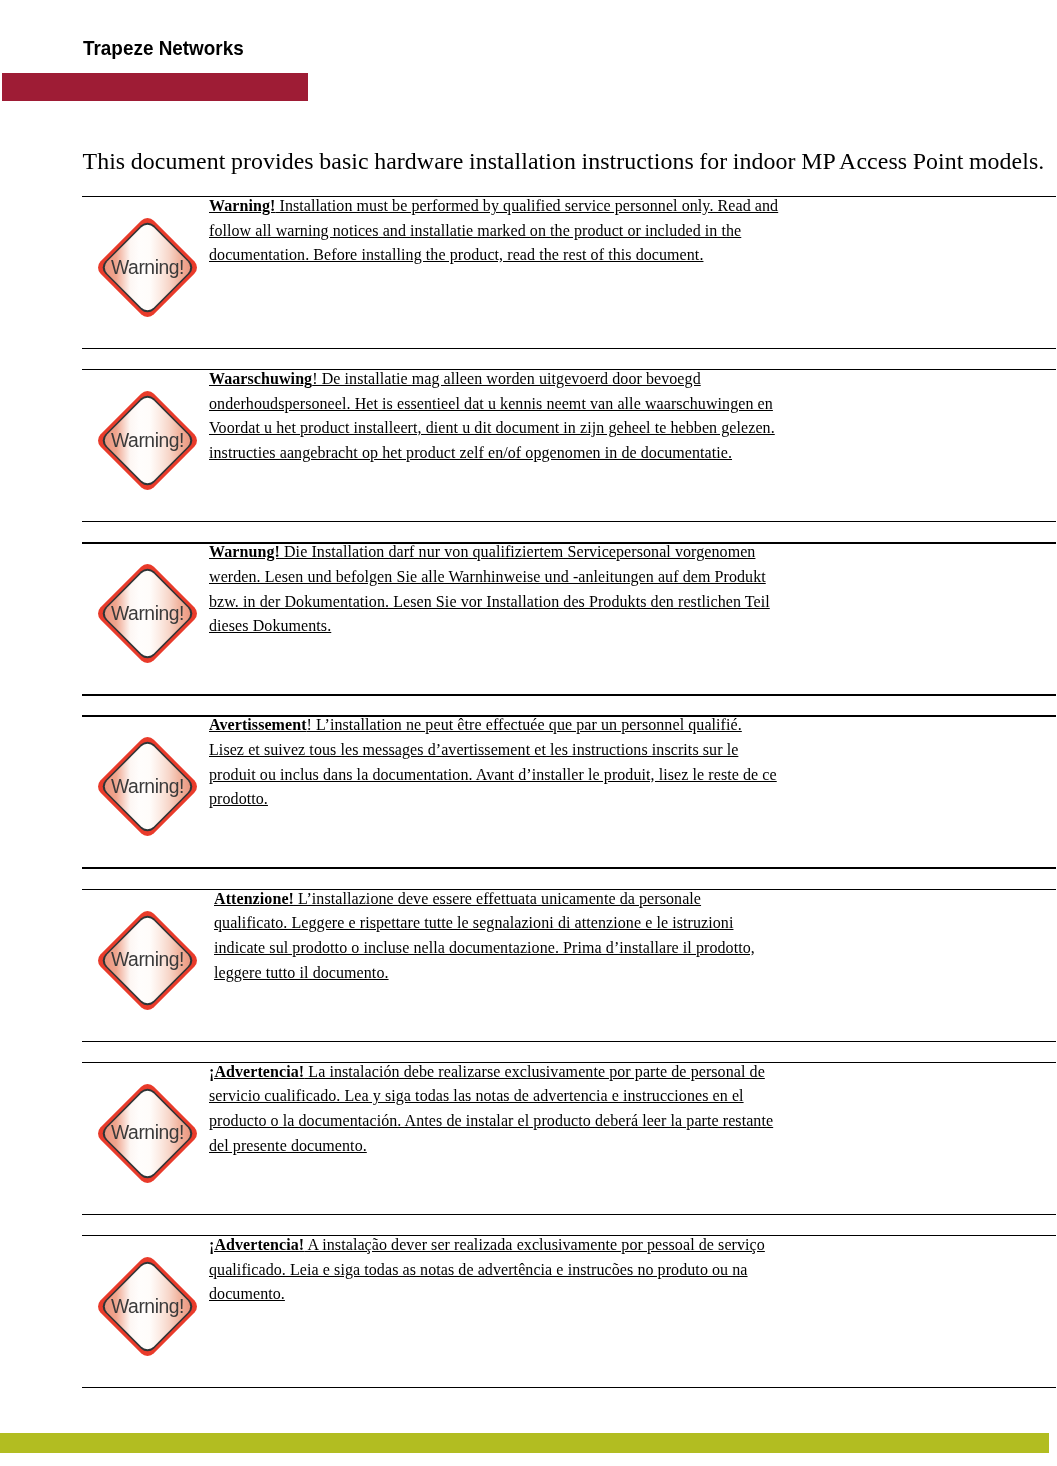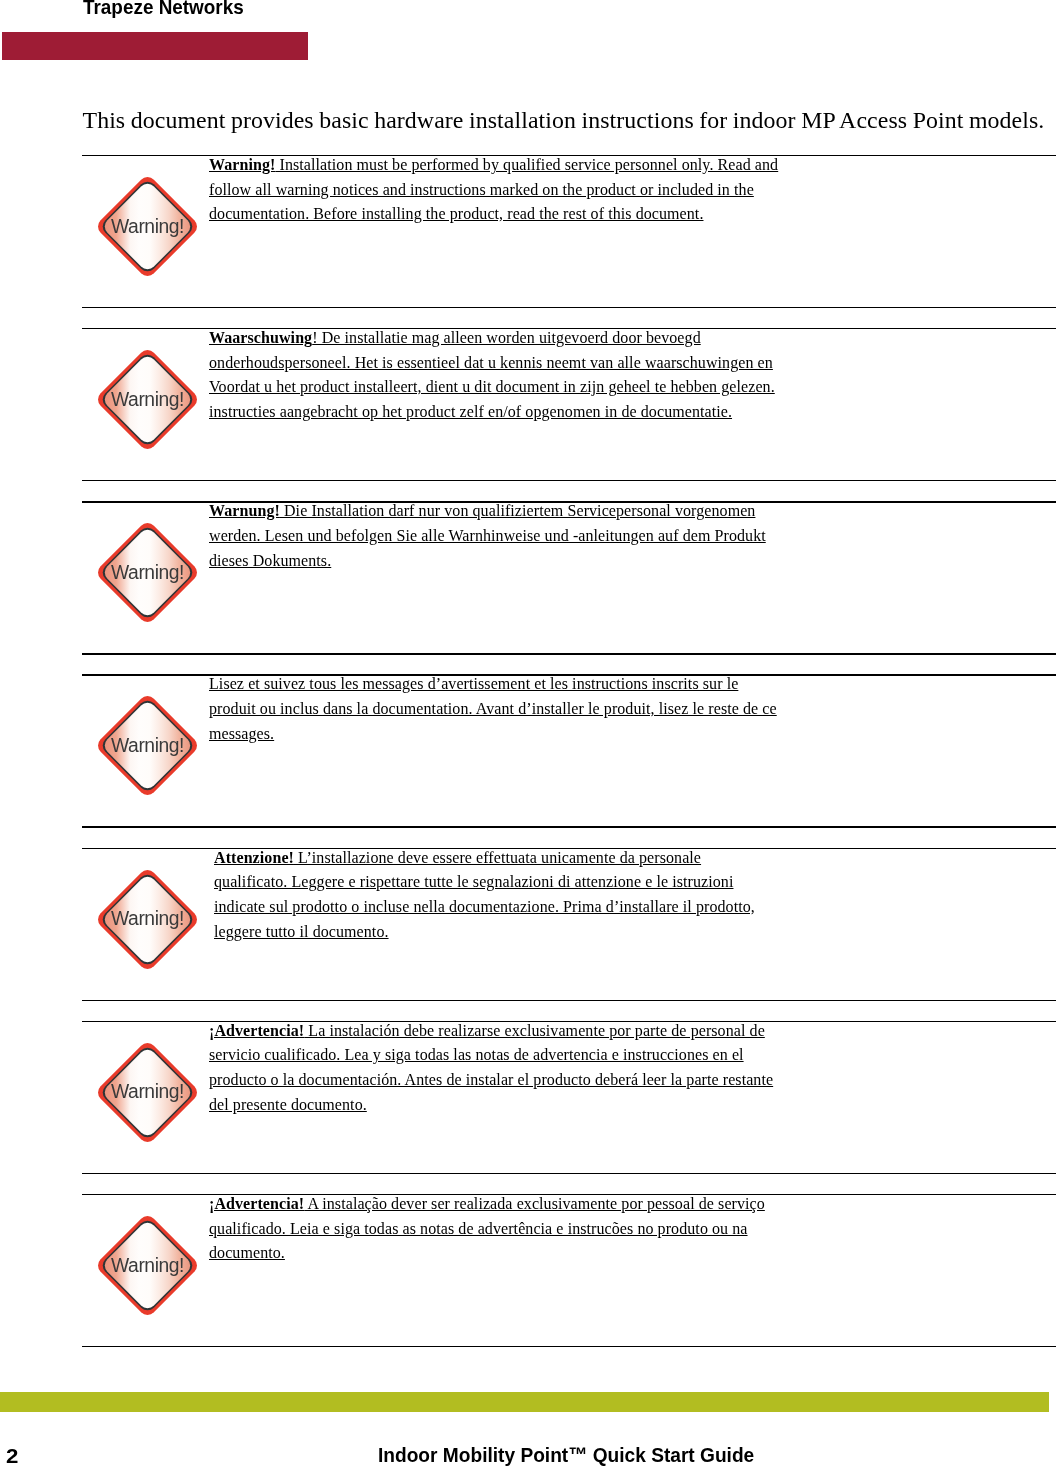--- a/index.html
+++ b/index.html
@@ -1,19 +1,19 @@
 <!DOCTYPE html>
 <html><head>
 <meta charset="utf-8">
 <title>Indoor Mobility Point Quick Start Guide</title>
 <style>
   html,body{margin:0;padding:0;}
   body{width:1057px;height:1466px;background:#ffffff;position:relative;
        font-family:"Liberation Serif",serif;-webkit-font-smoothing:antialiased;}
-  .page{position:absolute;inset:0;overflow:hidden;transform:translateZ(0);}
+  .page{position:absolute;inset:0;overflow:hidden;transform:translateZ(0);margin-top:41px;}
 
   
   .hdr-title{position:absolute;left:82.7px;top:-4.6px;font-family:"Liberation Sans",sans-serif;
              font-weight:bold;font-size:20.5px;color:#000;white-space:nowrap;
              transform:scaleX(0.922) translateZ(0);transform-origin:0 0;}
   .hdr-bar{position:absolute;left:2px;top:32px;width:306px;height:28px;background:#9e1c35;}
 
   
   .intro{position:absolute;left:82.5px;top:108px;width:990px;font-size:23.85px;line-height:25px;color:#000;white-space:nowrap;word-spacing:-0.5px;letter-spacing:0.08px;}
 
@@ -77,21 +77,21 @@
         <div class="wicon">
           <svg viewBox="0 0 99 99" xmlns="http://www.w3.org/2000/svg">
             <path class="d-outer" d="M43.14,2.66 A9.00,9.00 0 0 1 55.86,2.66 L96.34,43.14 A9.00,9.00 0 0 1 96.34,55.86 L55.86,96.34 A9.00,9.00 0 0 1 43.14,96.34 L2.66,55.86 A9.00,9.00 0 0 1 2.66,43.14 Z" fill="#e93b2b"></path>
             <path class="d-mid" d="M43.14,7.36 A9.00,9.00 0 0 1 55.86,7.36 L91.64,43.14 A9.00,9.00 0 0 1 91.64,55.86 L55.86,91.64 A9.00,9.00 0 0 1 43.14,91.64 L7.36,55.86 A9.00,9.00 0 0 1 7.36,43.14 Z" fill="#2e3436"></path>
             <path class="d-in" d="M43.14,9.46 A9.00,9.00 0 0 1 55.86,9.46 L89.54,43.14 A9.00,9.00 0 0 1 89.54,55.86 L55.86,89.54 A9.00,9.00 0 0 1 43.14,89.54 L9.46,55.86 A9.00,9.00 0 0 1 9.46,43.14 Z" fill="url(#wgrad)"></path>
           </svg>
           <div class="wlabel">Warning!</div>
         </div>
         <div class="wtext">
           <div class="wline"><b>Warning!</b> Installation must be performed by qualified service personnel only. Read and</div>
-          <div class="wline">follow all warning notices and instructions marked on the product or included in the</div>
+          <div class="wline">follow all warning notices and installatie marked on the product or included in the</div>
           <div class="wline">documentation. Before installing the product, read the rest of this document.</div>
         </div>
       </div>
       <div class="wblock b2">
         <div class="wrule wrule-top"></div>
         <div class="wrule wrule-bottom"></div>
         <div class="wicon">
           <svg viewBox="0 0 99 99" xmlns="http://www.w3.org/2000/svg">
             <path class="d-outer" d="M43.14,2.66 A9.00,9.00 0 0 1 55.86,2.66 L96.34,43.14 A9.00,9.00 0 0 1 96.34,55.86 L55.86,96.34 A9.00,9.00 0 0 1 43.14,96.34 L2.66,55.86 A9.00,9.00 0 0 1 2.66,43.14 Z" fill="#e93b2b"></path>
             <path class="d-mid" d="M43.14,7.36 A9.00,9.00 0 0 1 55.86,7.36 L91.64,43.14 A9.00,9.00 0 0 1 91.64,55.86 L55.86,91.64 A9.00,9.00 0 0 1 43.14,91.64 L7.36,55.86 A9.00,9.00 0 0 1 7.36,43.14 Z" fill="#2e3436"></path>
@@ -113,38 +113,40 @@
           <svg viewBox="0 0 99 99" xmlns="http://www.w3.org/2000/svg">
             <path class="d-outer" d="M43.14,2.66 A9.00,9.00 0 0 1 55.86,2.66 L96.34,43.14 A9.00,9.00 0 0 1 96.34,55.86 L55.86,96.34 A9.00,9.00 0 0 1 43.14,96.34 L2.66,55.86 A9.00,9.00 0 0 1 2.66,43.14 Z" fill="#e93b2b"></path>
             <path class="d-mid" d="M43.14,7.36 A9.00,9.00 0 0 1 55.86,7.36 L91.64,43.14 A9.00,9.00 0 0 1 91.64,55.86 L55.86,91.64 A9.00,9.00 0 0 1 43.14,91.64 L7.36,55.86 A9.00,9.00 0 0 1 7.36,43.14 Z" fill="#2e3436"></path>
             <path class="d-in" d="M43.14,9.46 A9.00,9.00 0 0 1 55.86,9.46 L89.54,43.14 A9.00,9.00 0 0 1 89.54,55.86 L55.86,89.54 A9.00,9.00 0 0 1 43.14,89.54 L9.46,55.86 A9.00,9.00 0 0 1 9.46,43.14 Z" fill="url(#wgrad)"></path>
           </svg>
           <div class="wlabel">Warning!</div>
         </div>
         <div class="wtext">
           <div class="wline"><b>Warnung!</b> Die Installation darf nur von qualifiziertem Servicepersonal vorgenomen</div>
           <div class="wline">werden. Lesen und befolgen Sie alle Warnhinweise und -anleitungen auf dem Produkt</div>
+          <div class="wline">bzw. in der Dokumentation. Lesen Sie vor Installation des Produkts den restlichen Teil</div>
           <div class="wline">dieses Dokuments.</div>
         </div>
       </div>
       <div class="wblock b4">
         <div class="wrule wrule-top"></div>
         <div class="wrule wrule-bottom"></div>
         <div class="wicon">
           <svg viewBox="0 0 99 99" xmlns="http://www.w3.org/2000/svg">
             <path class="d-outer" d="M43.14,2.66 A9.00,9.00 0 0 1 55.86,2.66 L96.34,43.14 A9.00,9.00 0 0 1 96.34,55.86 L55.86,96.34 A9.00,9.00 0 0 1 43.14,96.34 L2.66,55.86 A9.00,9.00 0 0 1 2.66,43.14 Z" fill="#e93b2b"></path>
             <path class="d-mid" d="M43.14,7.36 A9.00,9.00 0 0 1 55.86,7.36 L91.64,43.14 A9.00,9.00 0 0 1 91.64,55.86 L55.86,91.64 A9.00,9.00 0 0 1 43.14,91.64 L7.36,55.86 A9.00,9.00 0 0 1 7.36,43.14 Z" fill="#2e3436"></path>
             <path class="d-in" d="M43.14,9.46 A9.00,9.00 0 0 1 55.86,9.46 L89.54,43.14 A9.00,9.00 0 0 1 89.54,55.86 L55.86,89.54 A9.00,9.00 0 0 1 43.14,89.54 L9.46,55.86 A9.00,9.00 0 0 1 9.46,43.14 Z" fill="url(#wgrad)"></path>
           </svg>
           <div class="wlabel">Warning!</div>
         </div>
         <div class="wtext">
+          <div class="wline"><b>Avertissement</b>! L’installation ne peut être effectuée que par un personnel qualifié.</div>
           <div class="wline">Lisez et suivez tous les messages d’avertissement et les instructions inscrits sur le</div>
           <div class="wline">produit ou inclus dans la documentation. Avant d’installer le produit, lisez le reste de ce</div>
-          <div class="wline">messages.</div>
+          <div class="wline">prodotto.</div>
         </div>
       </div>
       <div class="wblock b5">
         <div class="wrule wrule-top"></div>
         <div class="wrule wrule-bottom"></div>
         <div class="wicon">
           <svg viewBox="0 0 99 99" xmlns="http://www.w3.org/2000/svg">
             <path class="d-outer" d="M43.14,2.66 A9.00,9.00 0 0 1 55.86,2.66 L96.34,43.14 A9.00,9.00 0 0 1 96.34,55.86 L55.86,96.34 A9.00,9.00 0 0 1 43.14,96.34 L2.66,55.86 A9.00,9.00 0 0 1 2.66,43.14 Z" fill="#e93b2b"></path>
             <path class="d-mid" d="M43.14,7.36 A9.00,9.00 0 0 1 55.86,7.36 L91.64,43.14 A9.00,9.00 0 0 1 91.64,55.86 L55.86,91.64 A9.00,9.00 0 0 1 43.14,91.64 L7.36,55.86 A9.00,9.00 0 0 1 7.36,43.14 Z" fill="#2e3436"></path>
             <path class="d-in" d="M43.14,9.46 A9.00,9.00 0 0 1 55.86,9.46 L89.54,43.14 A9.00,9.00 0 0 1 89.54,55.86 L55.86,89.54 A9.00,9.00 0 0 1 43.14,89.54 L9.46,55.86 A9.00,9.00 0 0 1 9.46,43.14 Z" fill="url(#wgrad)"></path>

